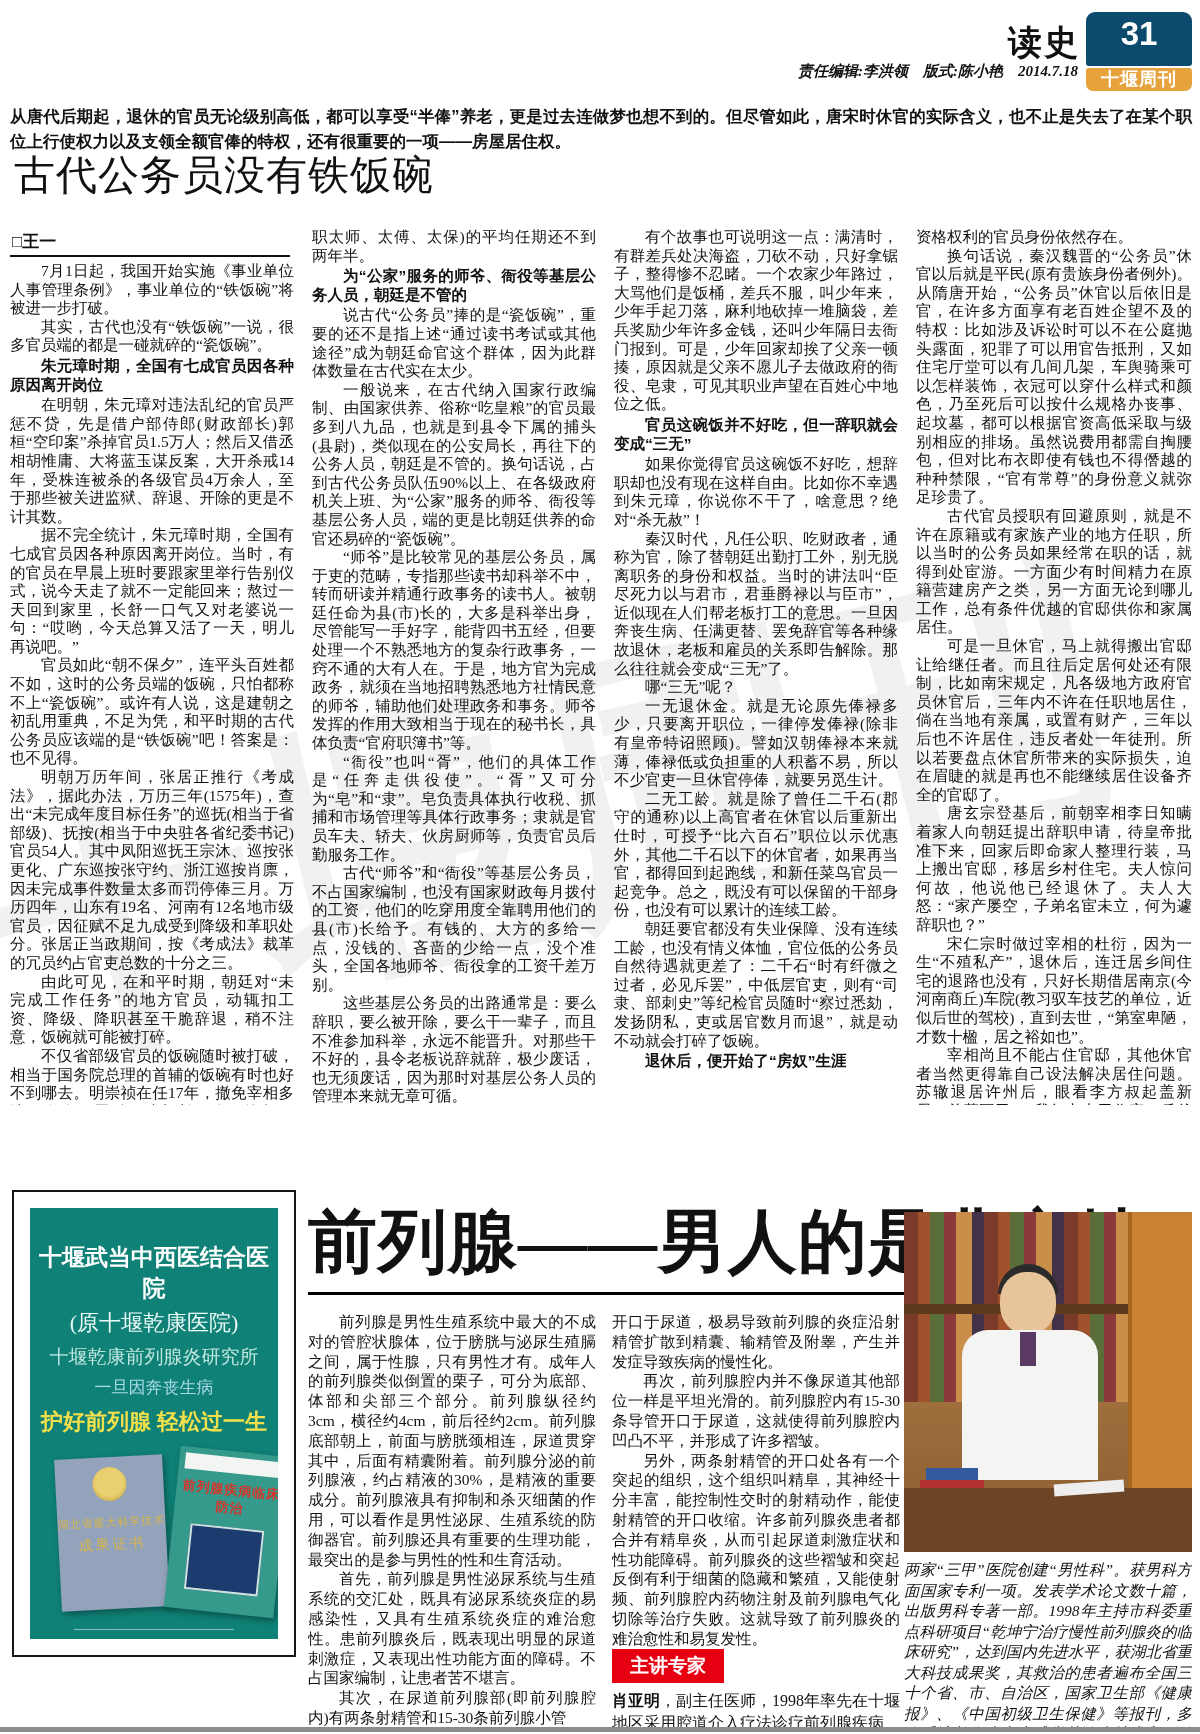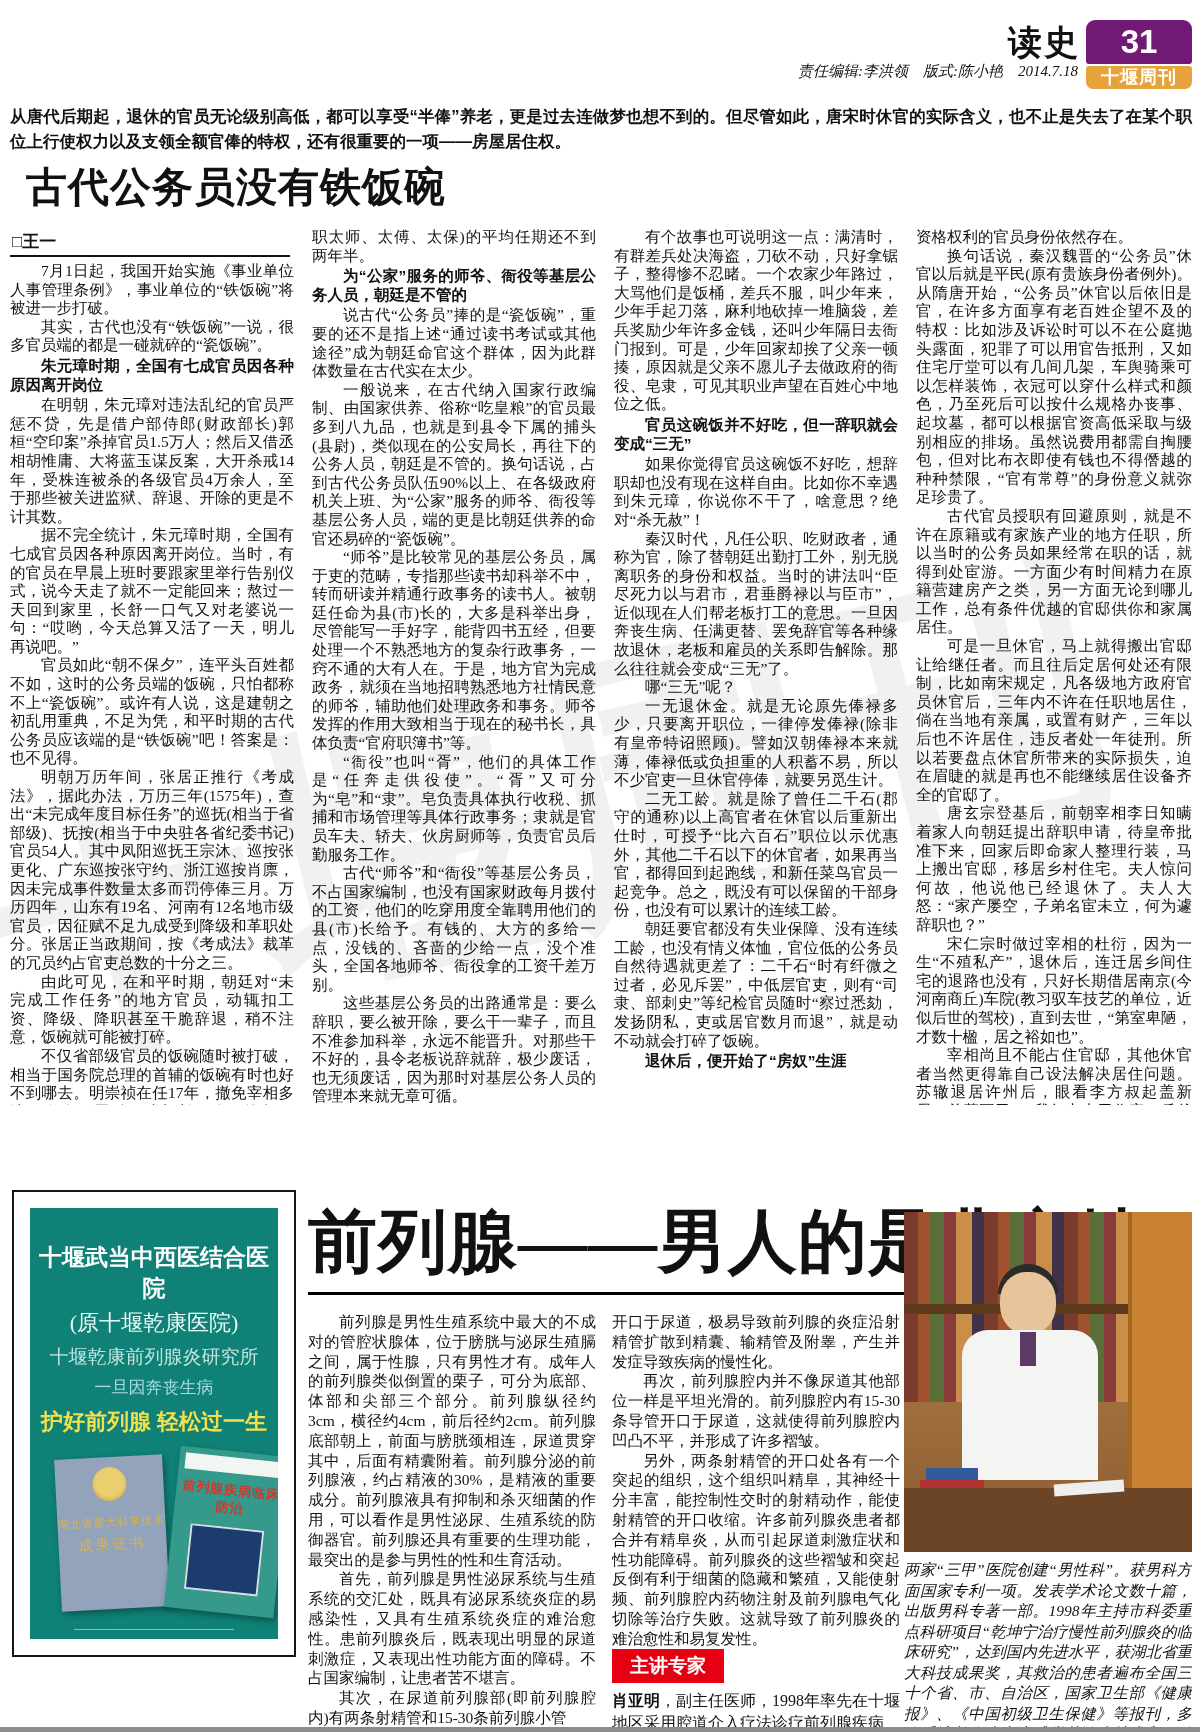--- a/index.html
+++ b/index.html
@@ -1,32 +1,32 @@
 <!DOCTYPE html>
 <html><head>
 <meta charset="utf-8">
 <style>
   html,body{margin:0;padding:0;background:#dddddd;}
   .page{position:relative;width:1200px;height:1734px;background:#ffffff;margin:0 auto;
         font-family:"Liberation Serif",serif;color:#111;overflow:hidden;}
   
   .section-title{position:absolute;top:20px;left:1008px;font-size:34px;font-weight:bold;
         font-family:"Liberation Serif",serif;letter-spacing:2px;z-index:2;}
-  .editor-line{position:absolute;top:62px;right:122px;font-size:15px;font-weight:normal;
+  .editor-line{position:absolute;top:62px;right:122px;font-size:15px;font-weight:bold;
         font-style:italic;z-index:2;}
   .pagebox{position:absolute;top:12px;left:1086px;width:106px;z-index:2;}
-  .pagenum{height:44px;background:#701a75;border-radius:9px 9px 3px 3px;color:#fff;
+  .pagenum{height:54px;background:#0c4a6e;border-radius:9px 9px 3px 3px;color:#fff;
         font-size:33px;font-weight:bold;text-align:center;line-height:44px;
-        font-family:"Liberation Sans",sans-serif;margin-top:8px;}
+        font-family:"Liberation Sans",sans-serif;}
   .pubname{margin-top:2px;height:23px;background:#e6a33c;border-radius:3px 3px 7px 7px;color:#fff;
         font-size:18px;font-weight:bold;text-align:center;line-height:23px;letter-spacing:1px;}
   
   .lead{position:absolute;top:104px;left:10px;width:1182px;font-size:16.5px;line-height:25px;
         font-weight:600;text-align:justify;z-index:2;font-family:"Liberation Sans",sans-serif;}
-  .headline{position:absolute;top:144px;left:10px;margin:16px;font-size:41px;font-weight:700;
+  .headline{position:absolute;top:144px;left:10px;margin:4px;font-size:41px;font-weight:400;
         font-family:"Liberation Sans",sans-serif;letter-spacing:1px;z-index:2;}
   .byline{position:absolute;top:230px;left:12px;font-size:17px;font-weight:bold;z-index:2;
         font-family:"Liberation Sans",sans-serif;}
   .byline-rule{position:absolute;top:255px;left:10px;width:280px;height:2px;background:#111;z-index:2;}
   
   .col{position:absolute;width:284px;font-size:15.5px;line-height:18.6px;text-align:justify;
         overflow:hidden;z-index:2;}
   .col1{left:10px;top:262px;height:843px;}
   .col2{left:312px;top:228px;height:877px;}
   .col3{left:614px;top:228px;height:877px;}

